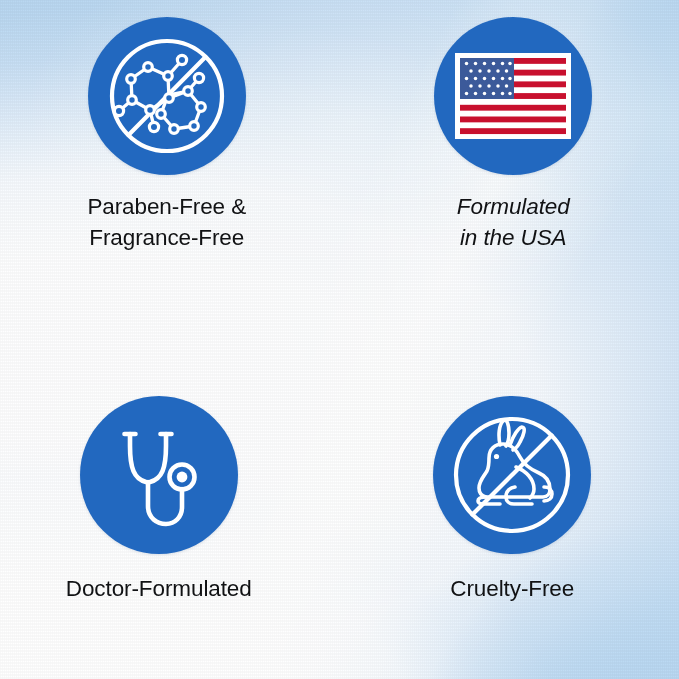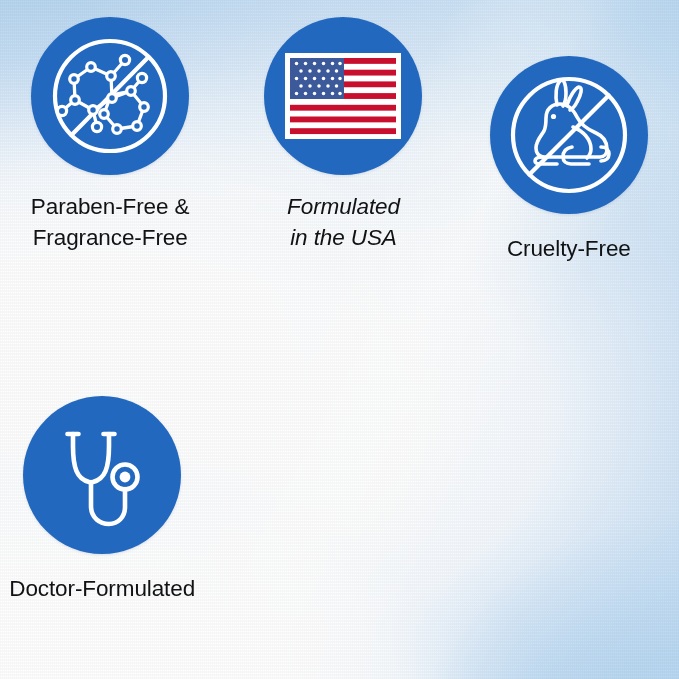--- a/index.html
+++ b/index.html
@@ -102,21 +102,21 @@
       repeating-linear-gradient(90deg, rgba(0,0,0,.5) 0 1px, rgba(255,255,255,0) 1px 2px);
     background-size: 3px 3px, 2px 2px;
     mix-blend-mode: multiply;
   }
 
   
   #badge-grid {
     position: absolute;
     inset: 0;
     display: grid;
-    grid-template-columns: 1fr 1fr 1fr;
+    grid-template-columns: 1fr 1fr;
     grid-template-rows: 1fr 1fr;
     z-index: 5;
   }
   .badge {
     position: relative;
     display: flex;
     flex-direction: column;
     align-items: center;
   }
   .badge-icon-wrap {
@@ -271,20 +271,44 @@
             <circle cx="47.5" cy="40.5" r="1.75"></circle>
                 <circle cx="55.0" cy="40.5" r="1.75"></circle>
           </g>
         </svg>
         </span>
       </div>
       <div class="badge-label" style="color: rgb(17, 18, 20); font-style: italic;">Formulated
 in the USA</div>
     </div>
 
+    <div class="badge" id="badge-cell-2">
+      <div class="badge-icon-wrap" style="background:#2268bf;">
+        <span>
+        <svg width="110" height="110" viewBox="0 0 110 110" aria-hidden="true">
+          <g fill="none" stroke="#ffffff" stroke-width="4.6" stroke-linecap="round" stroke-linejoin="round">
+
+            <path d="M26 14 v12 c0 22 4 33 16 36"></path>
+
+            <path d="M62 14 v12 c0 22 -4 33 -16 36"></path>
+
+            <path d="M20.5 14 h11"></path>
+            <path d="M56.5 14 h11"></path>
+
+            <path d="M44 62 v24 c0 12 9 18 18 18 c9 0 16 -7 16 -17 v-18"></path>
+
+            <circle cx="78" cy="57" r="12.5"></circle>
+            <circle cx="78" cy="57" r="5.4" fill="#ffffff" stroke="none"></circle>
+          </g>
+        </svg>
+        </span>
+      </div>
+      <div class="badge-label" style="color: rgb(17, 18, 20);">Doctor-Formulated</div>
+    </div>
+
     <div class="badge" id="badge-cell-3">
       <div class="badge-icon-wrap" style="background:#2268bf;">
         <span>
         <svg width="132" height="132" viewBox="0 0 132 132" aria-hidden="true">
           <g fill="none" stroke="#ffffff" stroke-linecap="round" stroke-linejoin="round">
 
             <circle cx="66" cy="66" r="56" stroke-width="4.2"></circle>
 
             <line x1="26.4" y1="105.6" x2="105.6" y2="26.4" stroke-width="4.2"></line>
 
@@ -312,38 +336,14 @@
             <path d="M98 78 c5 0 8 3 8 7 c0 4 -3 7 -8 7" stroke-width="3.6"></path>
 
             <circle cx="50.5" cy="47.5" r="2.6" fill="#ffffff" stroke="none"></circle>
           </g>
         </svg>
         </span>
       </div>
       <div class="badge-label" style="color: rgb(17, 18, 20);">Cruelty-Free</div>
     </div>
 
-    <div class="badge" id="badge-cell-2">
-      <div class="badge-icon-wrap" style="background:#2268bf;">
-        <span>
-        <svg width="110" height="110" viewBox="0 0 110 110" aria-hidden="true">
-          <g fill="none" stroke="#ffffff" stroke-width="4.6" stroke-linecap="round" stroke-linejoin="round">
-
-            <path d="M26 14 v12 c0 22 4 33 16 36"></path>
-
-            <path d="M62 14 v12 c0 22 -4 33 -16 36"></path>
-
-            <path d="M20.5 14 h11"></path>
-            <path d="M56.5 14 h11"></path>
-
-            <path d="M44 62 v24 c0 12 9 18 18 18 c9 0 16 -7 16 -17 v-18"></path>
-
-            <circle cx="78" cy="57" r="12.5"></circle>
-            <circle cx="78" cy="57" r="5.4" fill="#ffffff" stroke="none"></circle>
-          </g>
-        </svg>
-        </span>
-      </div>
-      <div class="badge-label" style="color: rgb(17, 18, 20);">Doctor-Formulated</div>
-    </div>
-
   </div>
 </div>
 
 </body></html>

